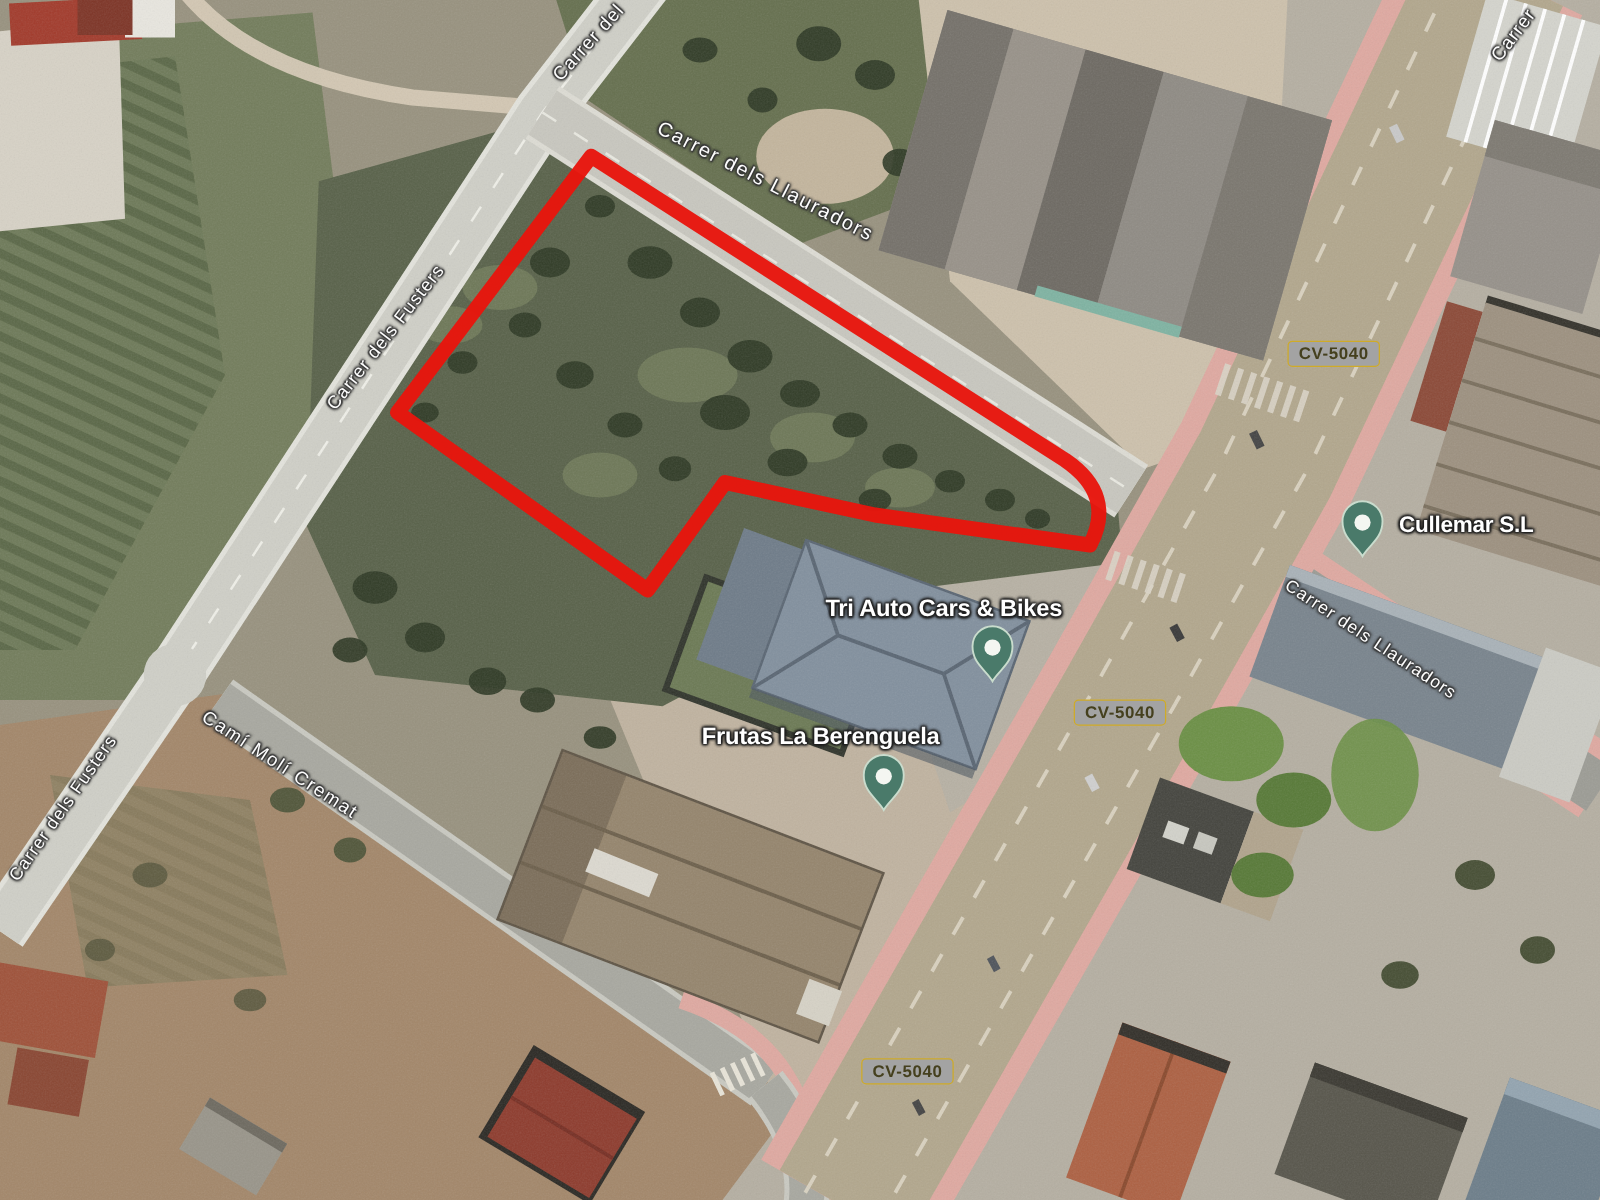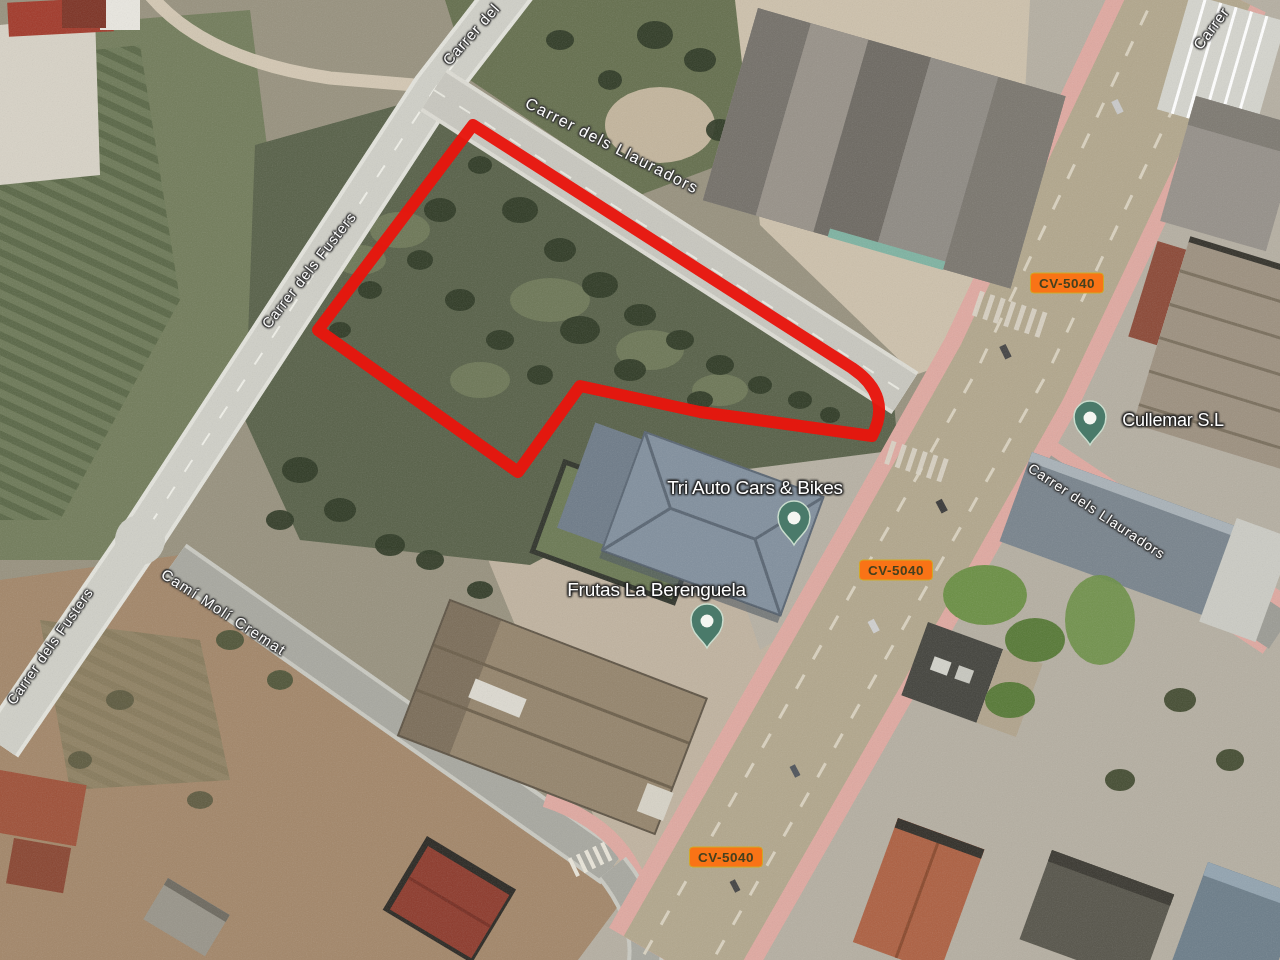--- a/index.html
+++ b/index.html
@@ -4,25 +4,25 @@
 <style>
   html,body{margin:0;padding:0;background:#222;}
   .stage{position:relative;width:1280px;height:960px;overflow:hidden;
          font-family:"Liberation Sans", sans-serif;background:#98927f;}
   .stage svg.scene{position:absolute;left:0;top:0;width:1280px;height:960px;display:block;}
   .maplabel{position:absolute;white-space:nowrap;color:#fdfdfd;font-size:15px;letter-spacing:1px;
             font-weight:500;
             text-shadow:0 0 2px #3a3a3a,0 0 3px #3a3a3a,1px 1px 1px #333,-1px -1px 1px #333,
                         1px -1px 2px #333,-1px 1px 2px #333;
             transform-origin:center center;}
-  .poilabel{position:absolute;white-space:nowrap;color:#ffffff;font-weight:normal;font-size:19px;
+  .poilabel{position:absolute;white-space:nowrap;color:#ffffff;font-weight:bold;font-size:19px;
             letter-spacing:-0.2px;
             text-shadow:0 0 3px #222,0 0 3px #222,1px 1px 2px #1c1c1c,-1px -1px 2px #1c1c1c,
                         1px -1px 2px #1c1c1c,-1px 1px 2px #1c1c1c;}
-  .roadbadge{position:absolute;background:#f97316;color:#45401e;border:1.5px solid #cfab28;
+  .roadbadge{position:absolute;background:#a3a3a3;color:#45401e;border:1.5px solid #cfab28;
              border-radius:4px;font-size:13.5px;font-weight:bold;letter-spacing:0.5px;
              padding:2px 8px;transform:translate(-50%,-50%);}
 </style>
 </head>
 <body>
 
 <div class="stage">
 
   <svg class="scene" viewBox="0 0 1280 960">
     <defs>

